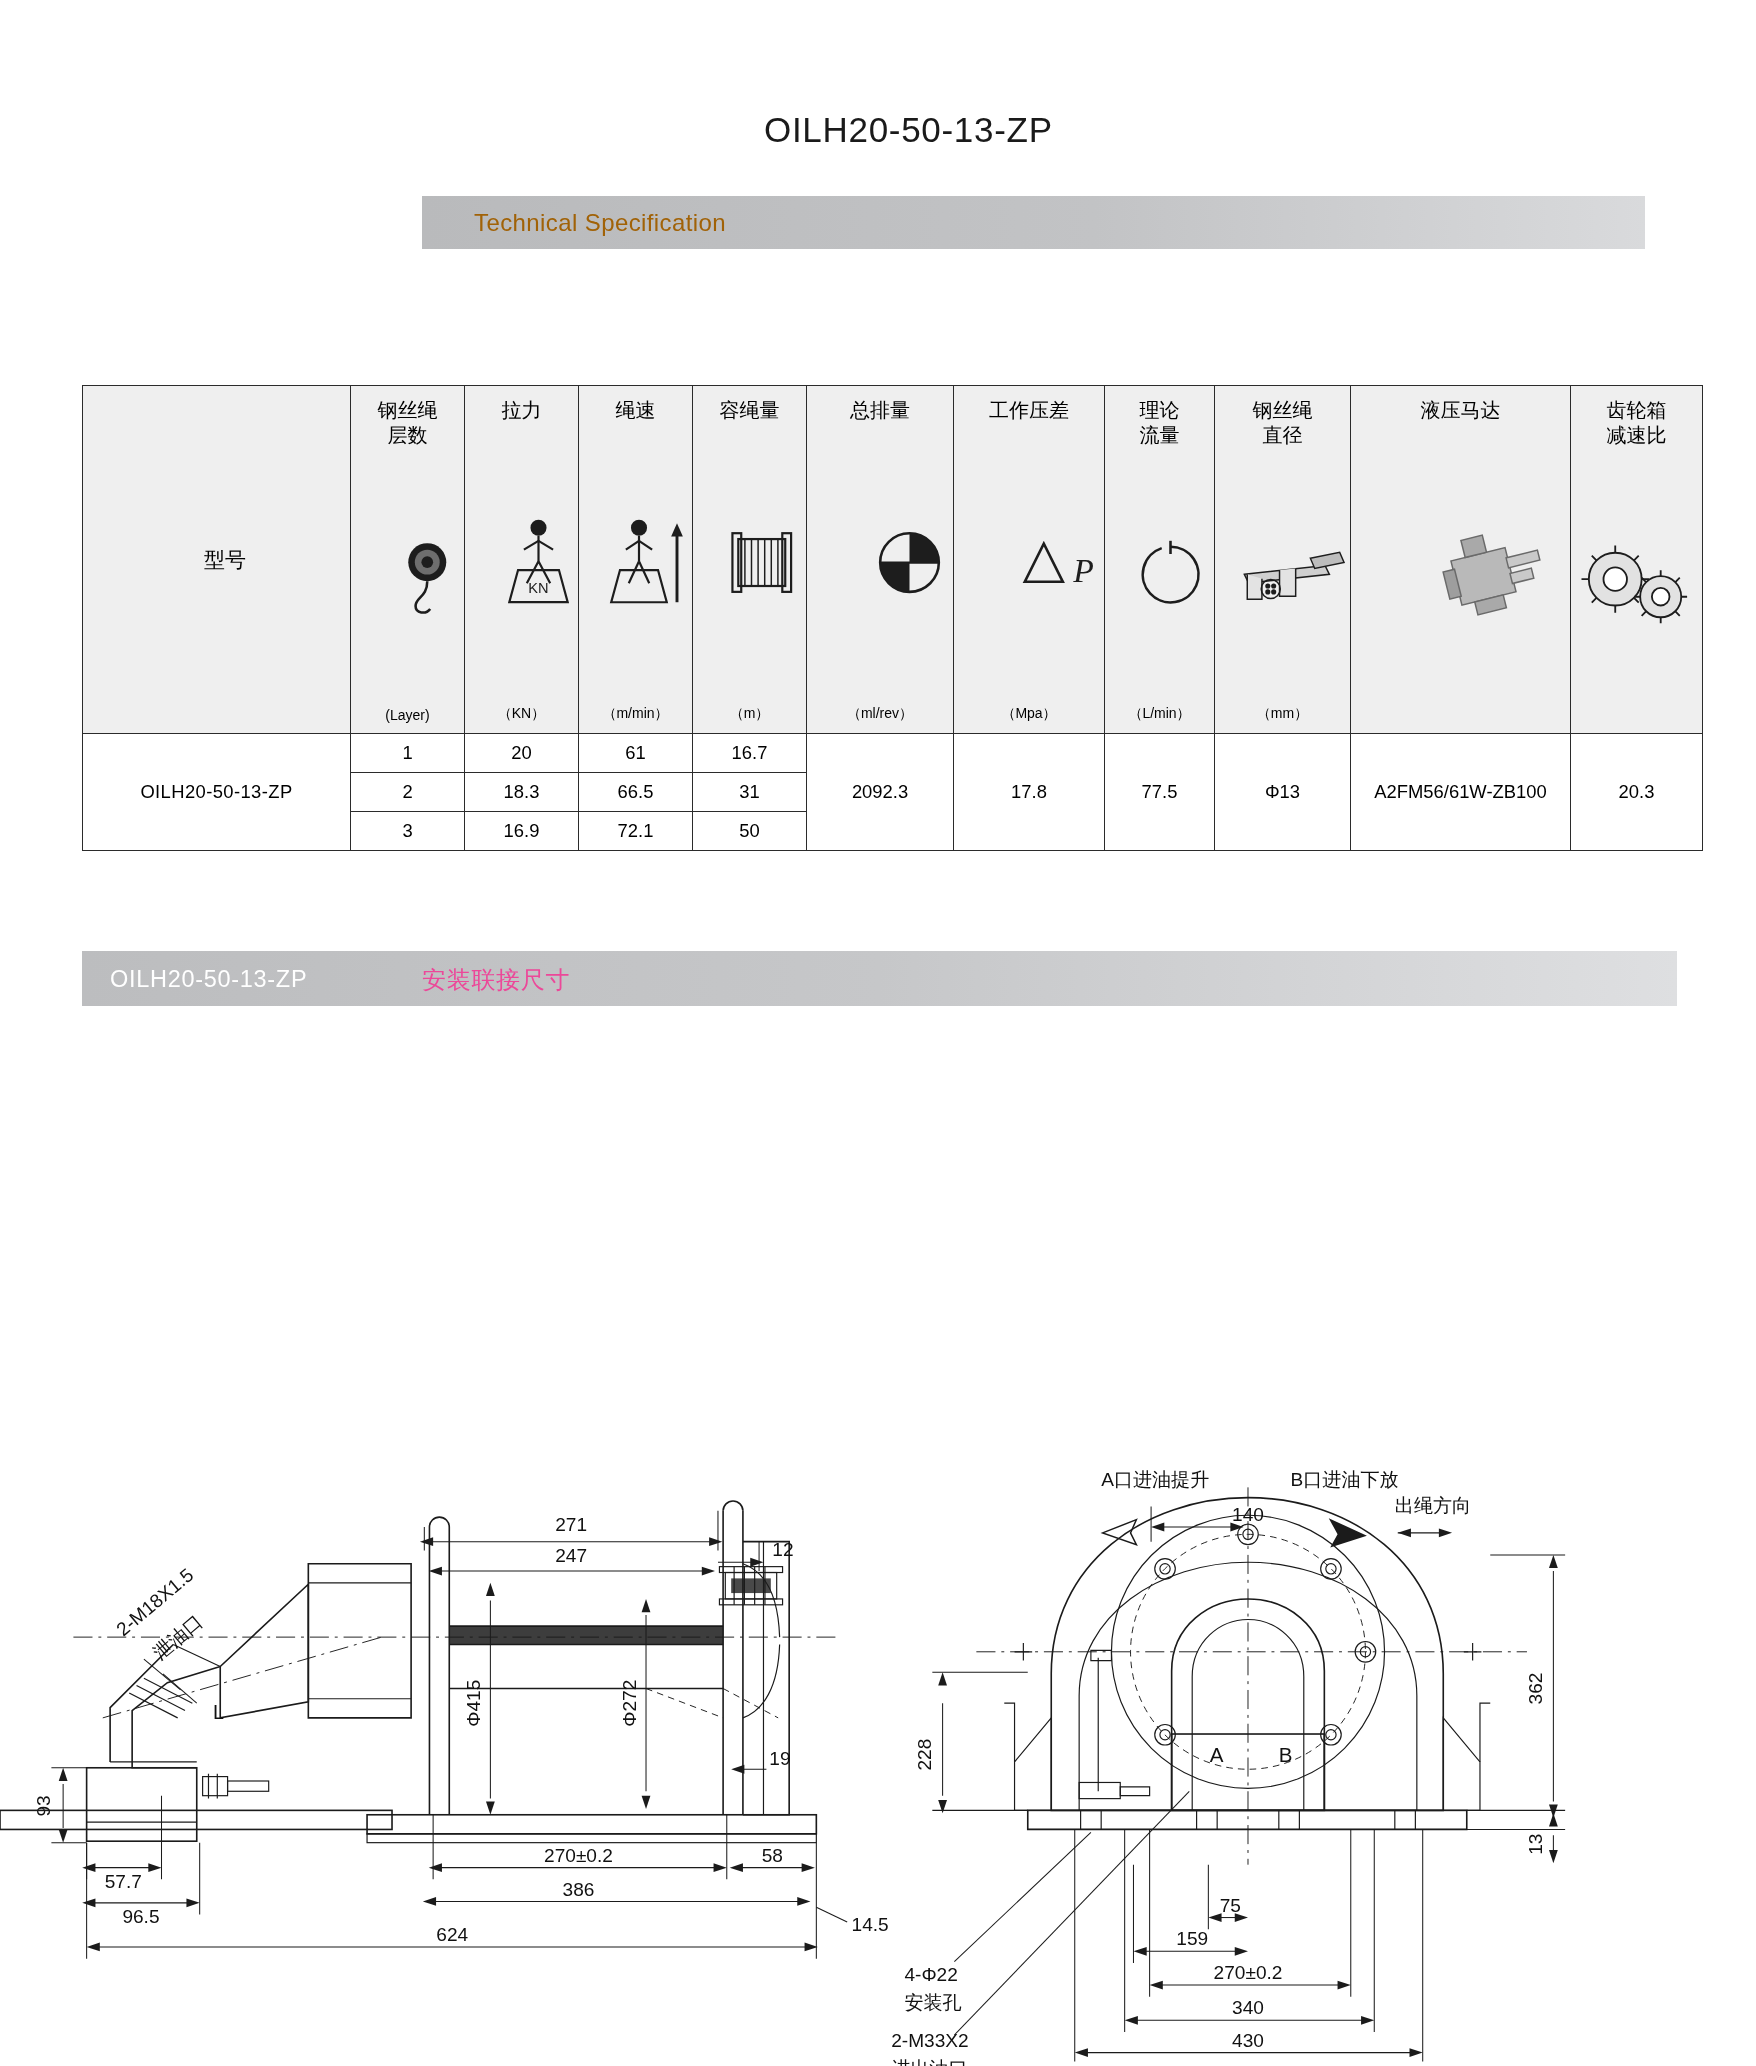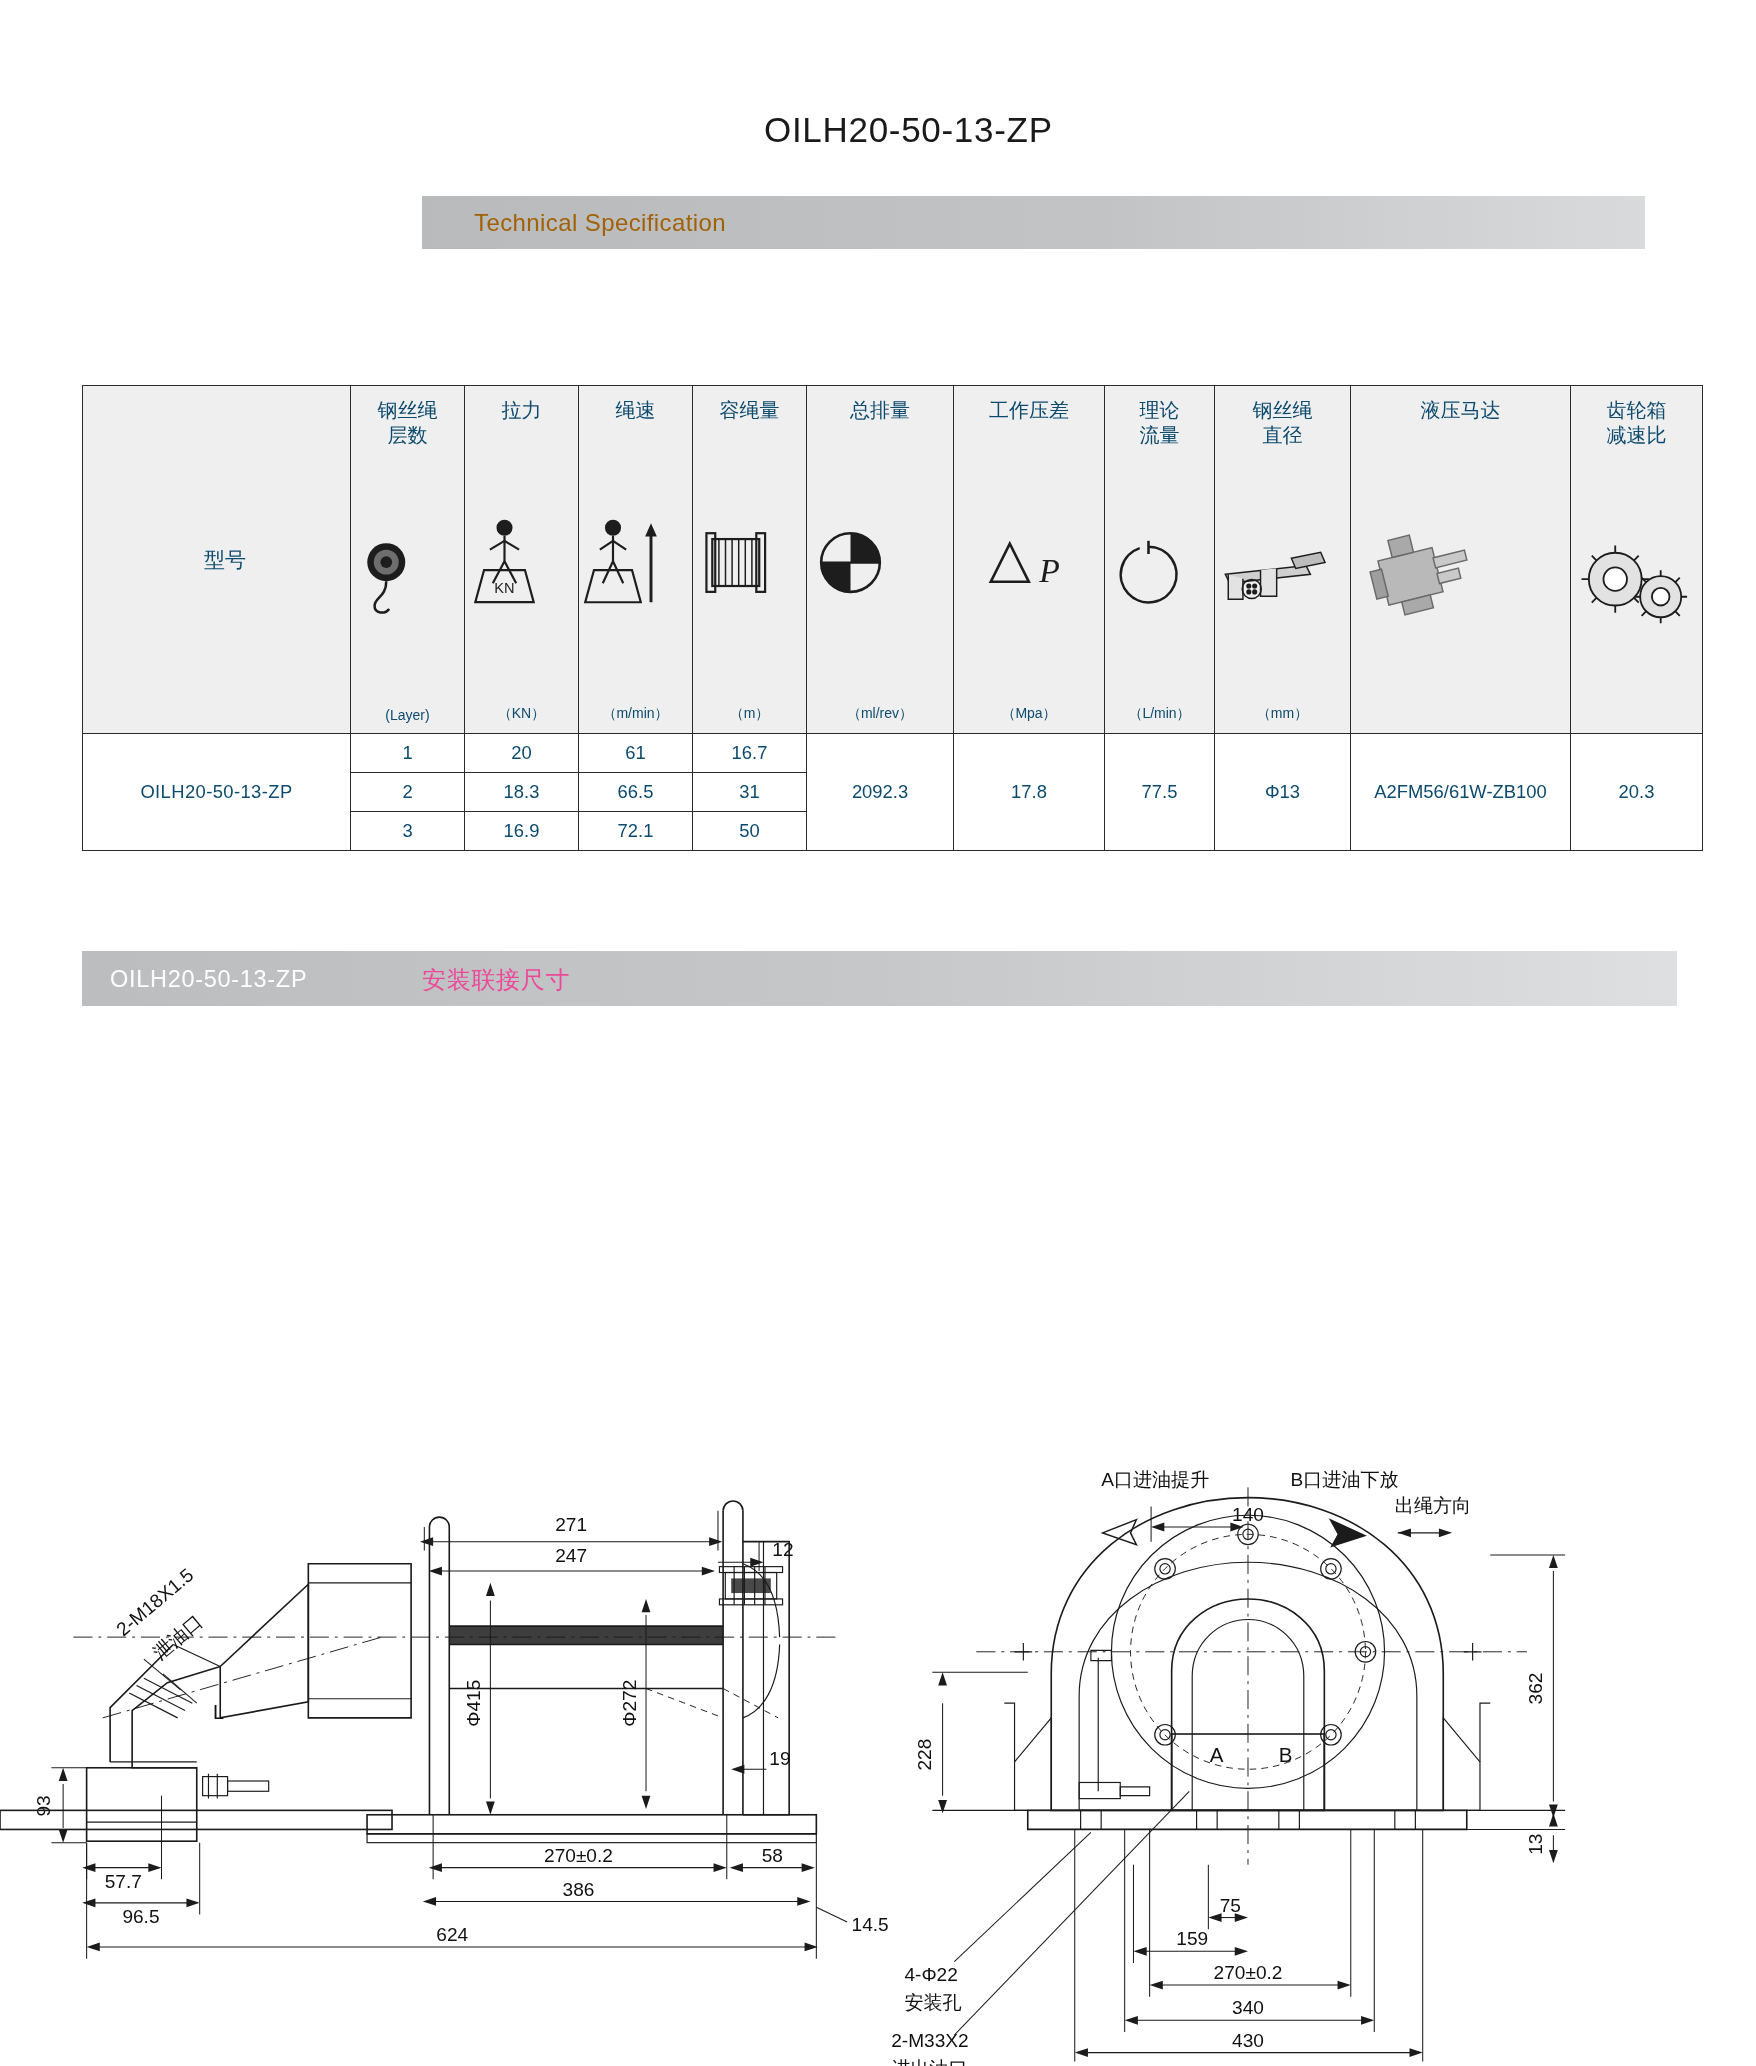--- a/index.html
+++ b/index.html
@@ -69,21 +69,21 @@
   table.spec {
     border-collapse: collapse;
     width: 100%;
     table-layout: fixed;
   }
   table.spec td, table.spec th {
     border: 1.5px solid #2b2b2b;
     text-align: center;
     vertical-align: middle;
     font-size: 18.4px;
-    color: #0c4a6e;
+    color: #000000;
     padding: 0;
   }
   .head-cell {
     background: #efefef;
     height: 347px;
     position: relative;
   }
   .head-inner {
     display: flex;
     flex-direction: column;
@@ -95,21 +95,21 @@
   }
   .head-title {
     font-size: 20px;
     line-height: 1.25;
     white-space: pre-line;
   }
   .head-icon {
     flex: 1 1 auto;
     display: flex;
     align-items: center;
-    justify-content: flex-start;
+    justify-content: flex-end;
     width: 100%;
   }
   .head-unit {
     font-size: 14px;
   }
   .model-head {
     background: #efefef;
   }
   .model-head .mh-text {
     font-size: 21px;

